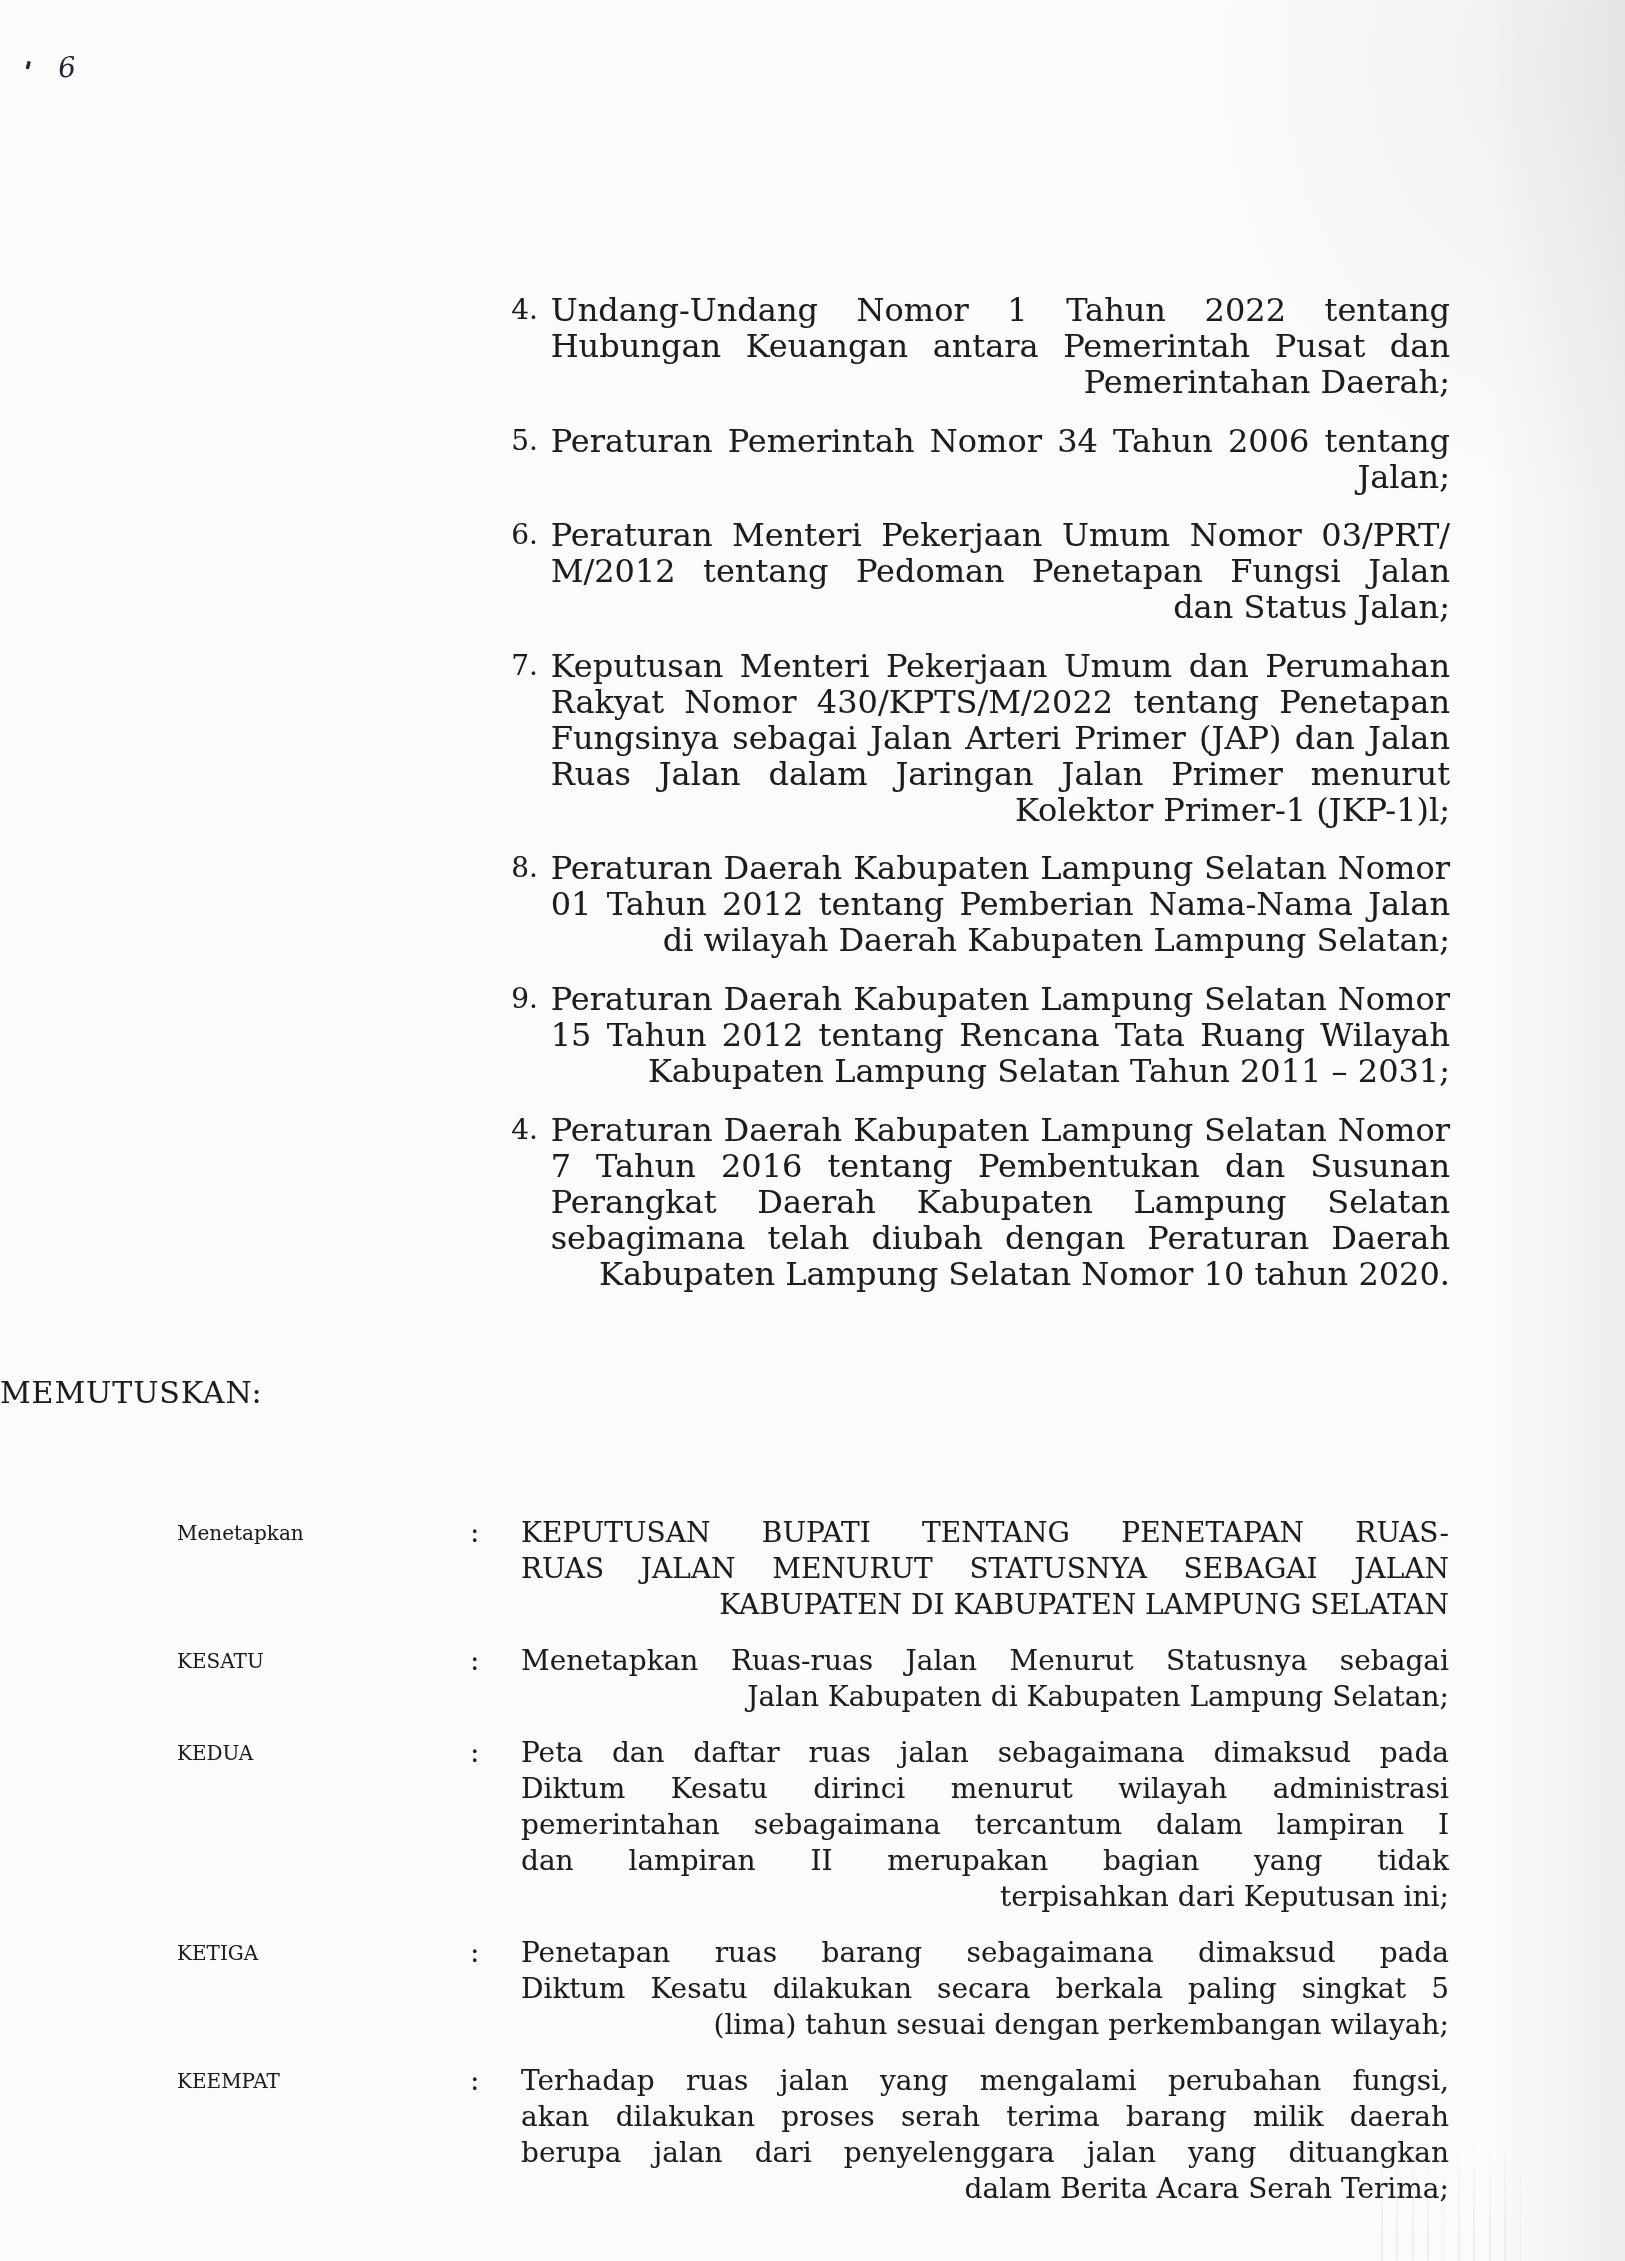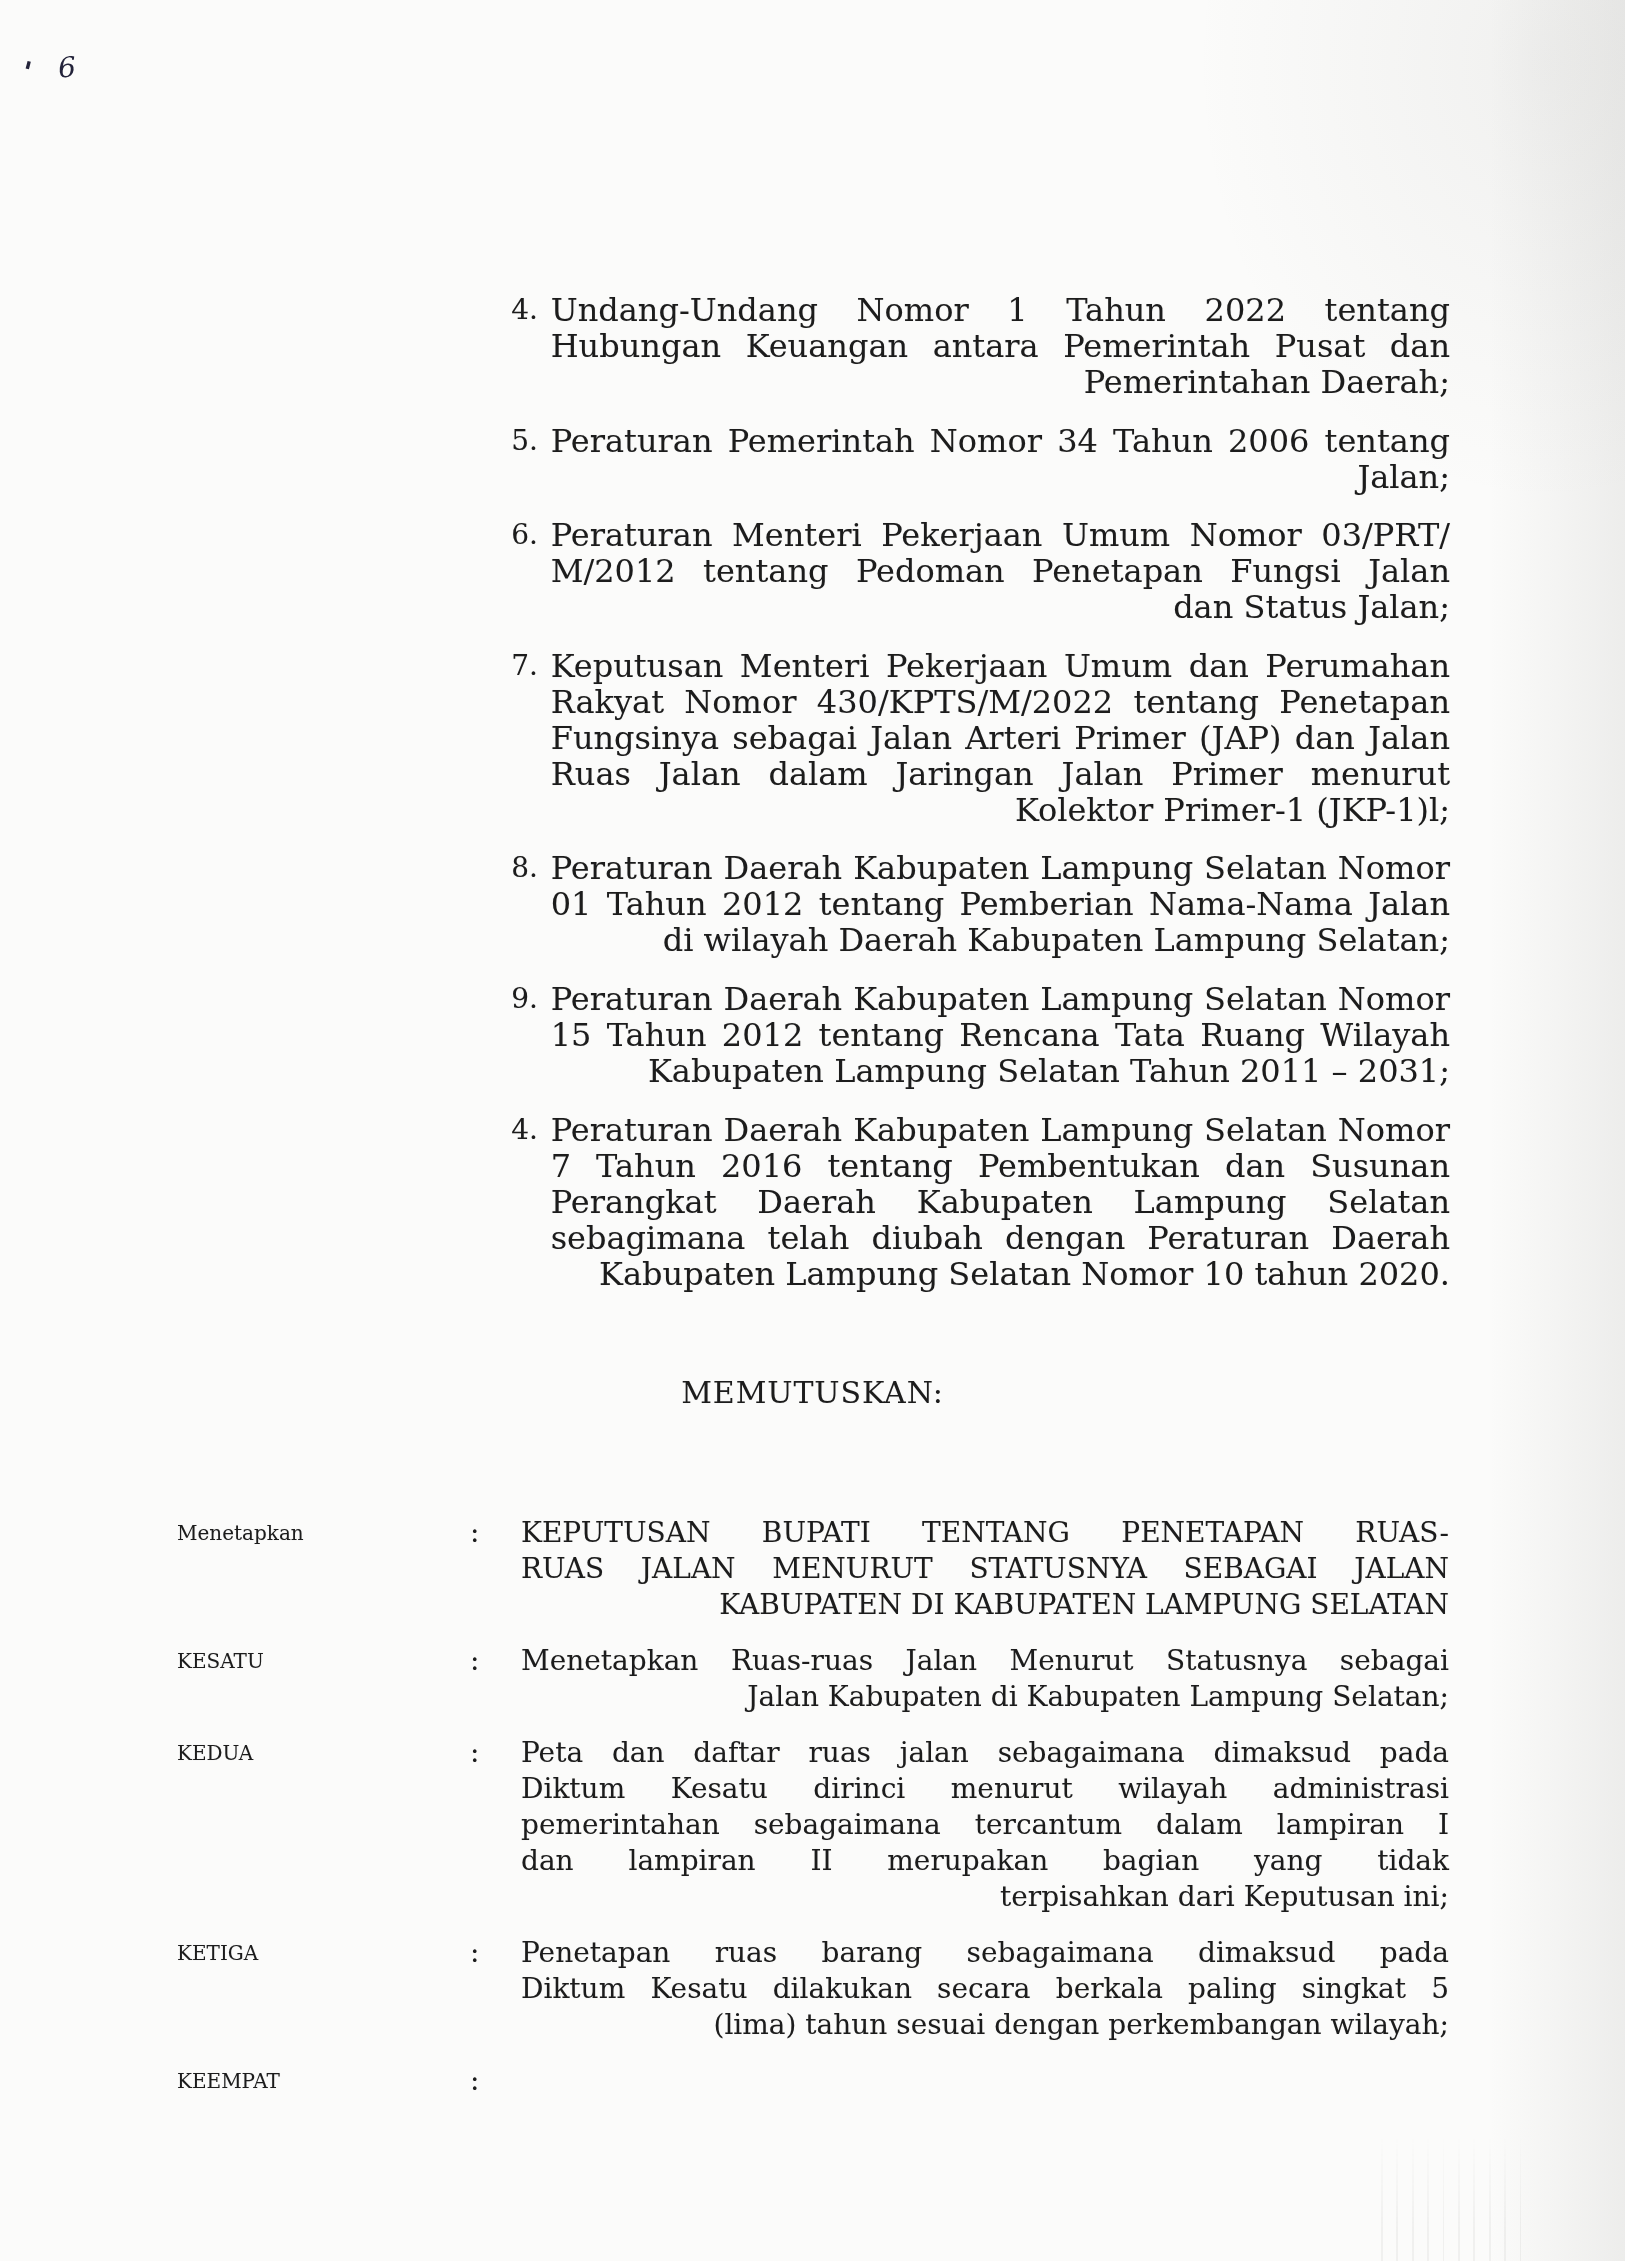--- a/index.html
+++ b/index.html
@@ -46,21 +46,21 @@
     text-align: right; font-size: 28px; line-height: 36px;
   }
   .ref-text { flex: 1; font-size: 32px; line-height: 36px; }
 
   .ln { min-height: 36px; text-align: right; }
   .ln.j { text-align: justify; text-align-last: justify; text-justify: inter-word; }
 
   
   .heading {
     position: absolute; left: 0; top: 1375px; width: 100%;
-    text-align: center; font-size: 30px; line-height: 36px; letter-spacing: 0.9px;
+    font-size: 30px; line-height: 36px; letter-spacing: 0.9px;
   }
 
   
   .decisions { position: absolute; left: 177px; top: 1515px; width: 1272px; }
   .dec-row { display: flex; align-items: flex-start; margin-bottom: 20px; }
   .dec-label { flex: none; width: 293px; font-size: 20px; line-height: 36px; }
   .dec-colon { flex: none; width: 51px; font-size: 28px; line-height: 36px; }
   .dec-text { flex: 1; font-size: 28px; line-height: 36px; }
 </style>
 </head>
@@ -172,16 +172,22 @@
         <div class="dec-colon">:</div>
         <div class="dec-text">
           <div class="ln j">Penetapan ruas barang sebagaimana dimaksud pada</div>
           <div class="ln j">Diktum Kesatu dilakukan secara berkala paling singkat 5</div>
           <div class="ln">(lima) tahun sesuai dengan perkembangan wilayah;</div>
         </div>
       </div>
       <div class="dec-row">
         <div class="dec-label">KEEMPAT</div>
         <div class="dec-colon">:</div>
+        <div class="dec-text">
+          <div class="ln j">Terhadap ruas jalan yang mengalami perubahan fungsi,</div>
+          <div class="ln j">akan dilakukan proses serah terima barang milik daerah</div>
+          <div class="ln j">berupa jalan dari penyelenggara jalan yang dituangkan</div>
+          <div class="ln">dalam Berita Acara Serah Terima;</div>
+        </div>
       </div>
     </div>
 </div>
 
 
 </body></html>

